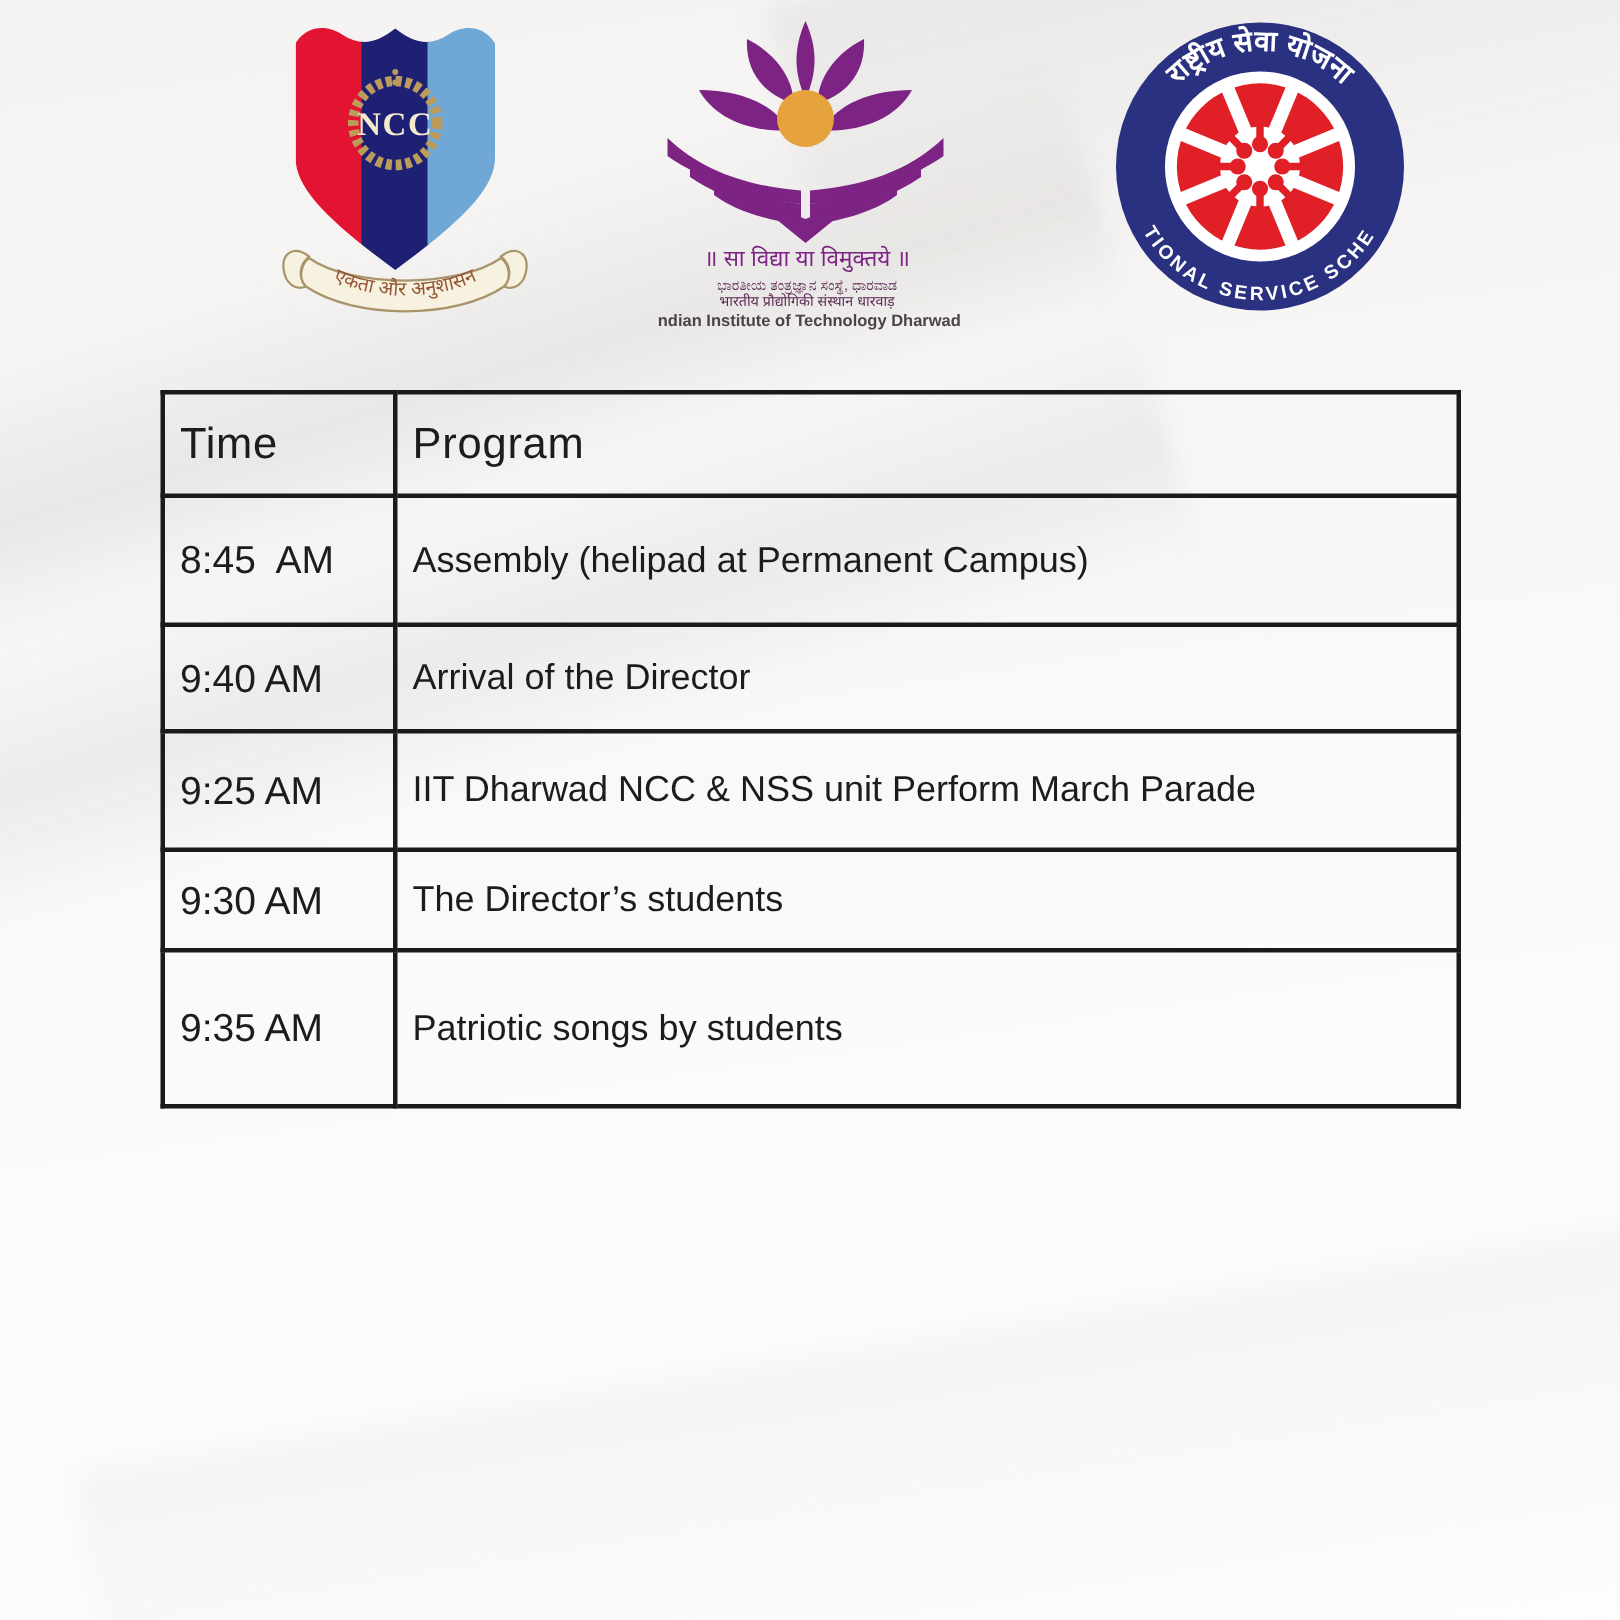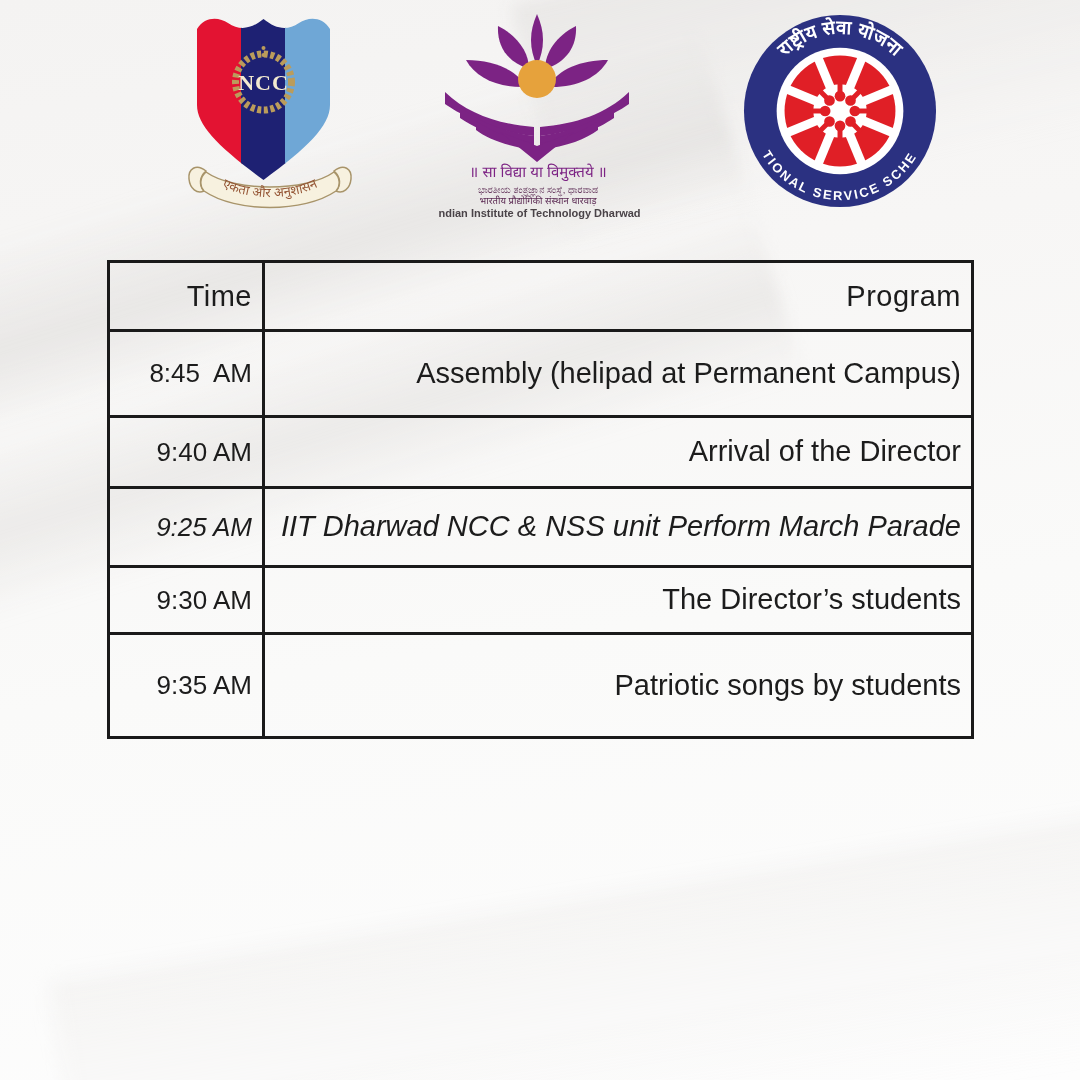--- a/index.html
+++ b/index.html
@@ -47,28 +47,28 @@
   .stroke-nss-red{stroke:var(--nss-red,#e01f26);}
   .nss-ring-text{fill:#ffffff;font-weight:700;}
 
   
   #schedule{
     position:absolute;left:107px;top:260px;width:864px;
     border-collapse:collapse;table-layout:fixed;
   }
   #schedule th,#schedule td{
     border:3px solid var(--table-border,#1a1a1a);
-    text-align:right;vertical-align:middle;
+    text-align:left;vertical-align:middle;
     color:var(--table-ink,#1c1c1c);
     padding:0 10px;
     margin-left:16px;
   }
   #schedule th{font-size:29px;font-weight:400;height:66px;letter-spacing:.5px;}
   td.time-cell{font-size:26px;white-space:pre-wrap;}
-  td.program-cell{font-size:29px;line-height:1.5;white-space:pre-wrap;}
+  td.program-cell{font-size:24px;line-height:1.5;white-space:pre-wrap;}
 </style>
 </head>
 <body>
 
 <div class="streak" id="streak1"></div>
 <div class="streak" id="streak2"></div>
 <div class="streak" id="streak3"></div>
 
 <svg id="ncc-logo" class="logo" viewBox="0 0 168 212">
   <defs>
@@ -182,21 +182,21 @@
   </thead>
   <tbody>
       <tr style="height: 86px;">
         <td class="time-cell">8:45  AM</td>
         <td class="program-cell">Assembly (helipad at Permanent Campus)</td>
       </tr>
       <tr style="height: 71px;">
         <td class="time-cell">9:40 AM</td>
         <td class="program-cell">Arrival of the Director</td>
       </tr>
-      <tr style="height: 79px; font-style: italic;">
+      <tr style="height: 79px;">
         <td class="time-cell">9:25 AM</td>
         <td class="program-cell">IIT Dharwad NCC &amp; NSS unit Perform March Parade</td>
       </tr>
       <tr style="height: 67px;">
         <td class="time-cell">9:30 AM</td>
         <td class="program-cell">The Director’s students</td>
       </tr>
       <tr style="height: 104px;">
         <td class="time-cell">9:35 AM</td>
         <td class="program-cell">Patriotic songs by students</td>

